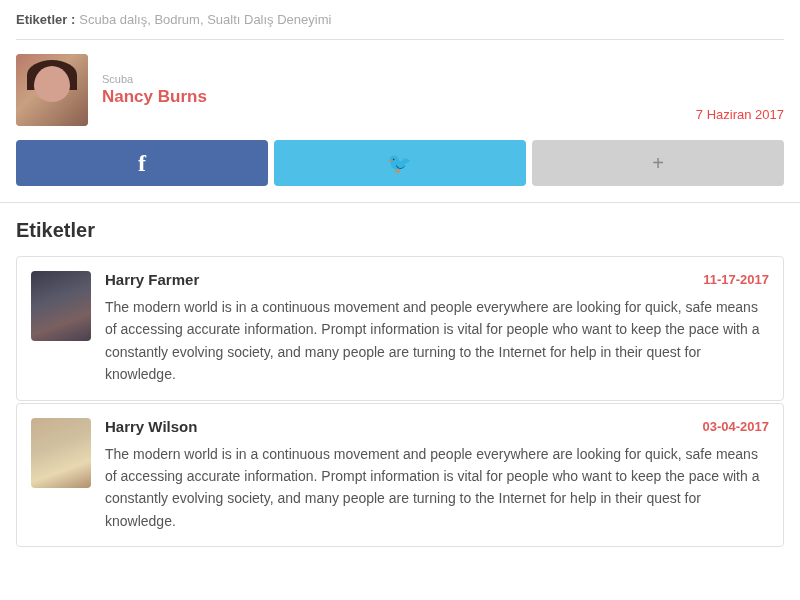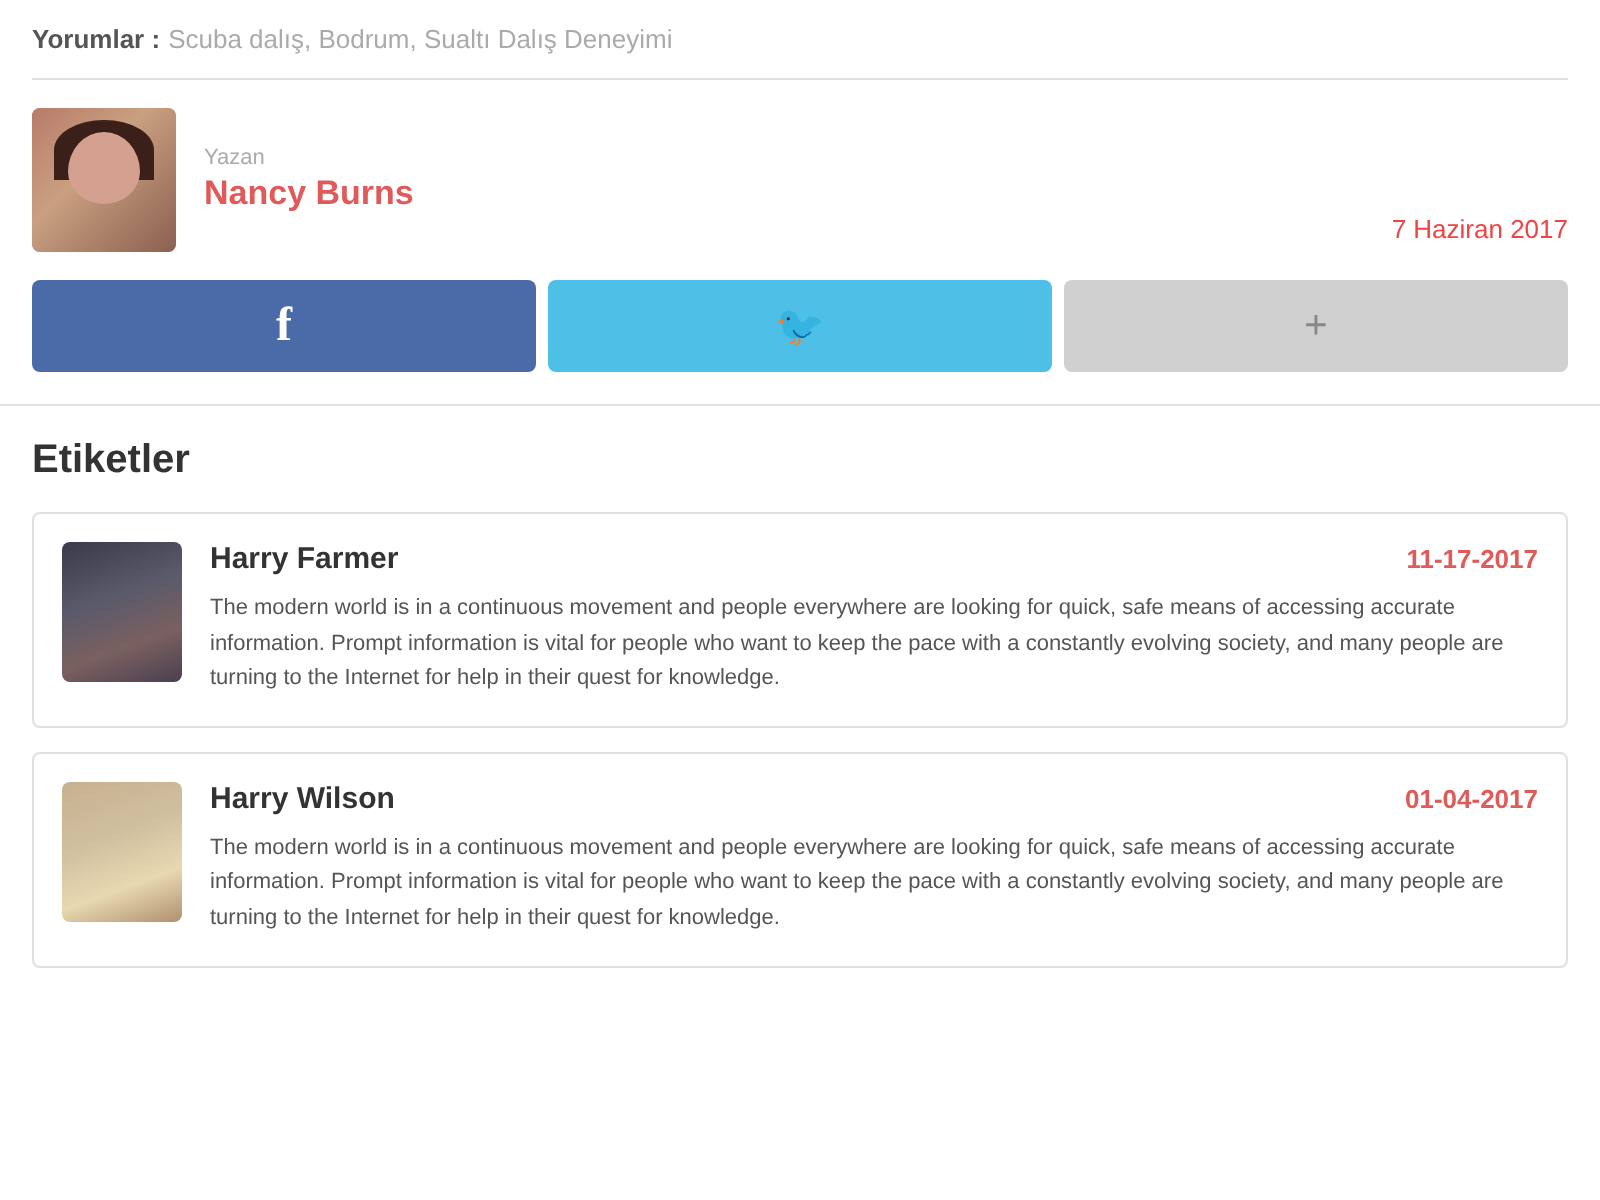--- a/index.html
+++ b/index.html
@@ -152,21 +152,21 @@
       font-size: 20px;
       font-weight: bold;
       color: #333;
       margin-bottom: 14px;
     }
 
     .comment-card {
       border: 1px solid #e0e0e0;
       border-radius: 4px;
       padding: 14px;
-      margin-bottom: 12px;
+      margin-bottom: 2px;
       display: flex;
       gap: 14px;
     }
 
     .comment-avatar {
       width: 60px;
       height: 70px;
       border-radius: 4px;
       overflow: hidden;
       flex-shrink: 0;
@@ -197,44 +197,44 @@
       color: #333;
     }
 
     .comment-date {
       font-size: 13px;
       color: #e05a5a;
       font-weight: bold;
     }
 
     .comment-text {
-      font-size: 11px;
+      font-size: 14px;
       color: #555;
       line-height: 1.6;
     }
   </style>
 </head>
 <body>
 
 <div class="top-section">
   <div class="etiketler-row">
-    <span class="etiketler-label">Yorumlar :</span>
+    <span class="etiketler-label">Etiketler :</span>
     <span class="etiketler-tags">Scuba dalış, Bodrum, Sualtı Dalış Deneyimi</span>
   </div>
 
   <div class="author-section">
     <div class="author-left">
       <div class="author-avatar">
         <div class="author-avatar-inner">
           <div class="avatar-hair"></div>
           <div class="avatar-face"></div>
         </div>
       </div>
       <div class="author-info">
-        <span class="author-yazan">Yazan</span>
+        <span class="author-yazan">Scuba</span>
         <span class="author-name">Nancy Burns</span>
       </div>
     </div>
     <span class="author-date">7 Haziran 2017</span>
   </div>
 
   <div class="share-buttons">
     <button class="share-btn facebook">
       <span style="font-family: serif; font-weight: bold; font-size: 24px;">f</span>
     </button>
@@ -259,18 +259,18 @@
       </div>
       <p class="comment-text">The modern world is in a continuous movement and people everywhere are looking for quick, safe means of accessing accurate information. Prompt information is vital for people who want to keep the pace with a constantly evolving society, and many people are turning to the Internet for help in their quest for knowledge.</p>
     </div>
   </div>
 
   <div class="comment-card">
     <div class="comment-avatar comment-avatar-2"></div>
     <div class="comment-body">
       <div class="comment-header">
         <span class="comment-author">Harry Wilson</span>
-        <span class="comment-date">01-04-2017</span>
+        <span class="comment-date">03-04-2017</span>
       </div>
       <p class="comment-text">The modern world is in a continuous movement and people everywhere are looking for quick, safe means of accessing accurate information. Prompt information is vital for people who want to keep the pace with a constantly evolving society, and many people are turning to the Internet for help in their quest for knowledge.</p>
     </div>
   </div>
 </div>
 
 </body></html>

